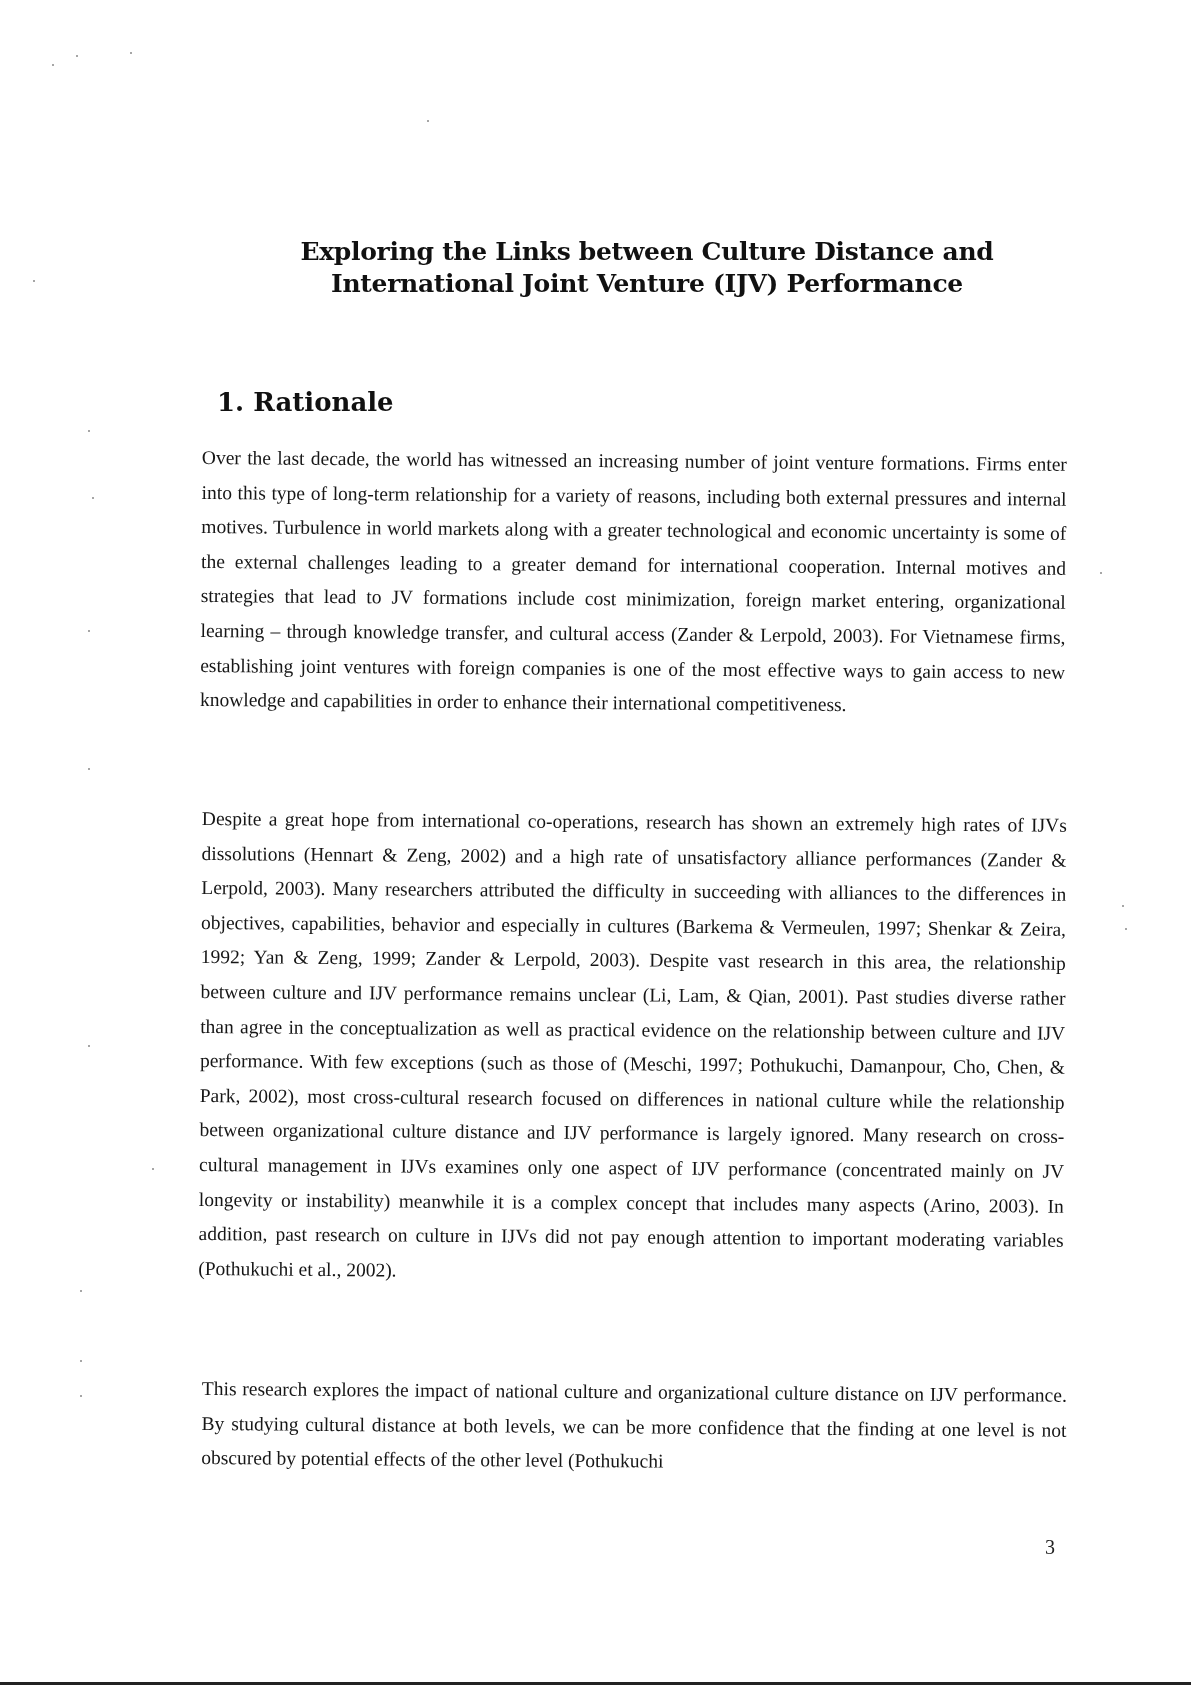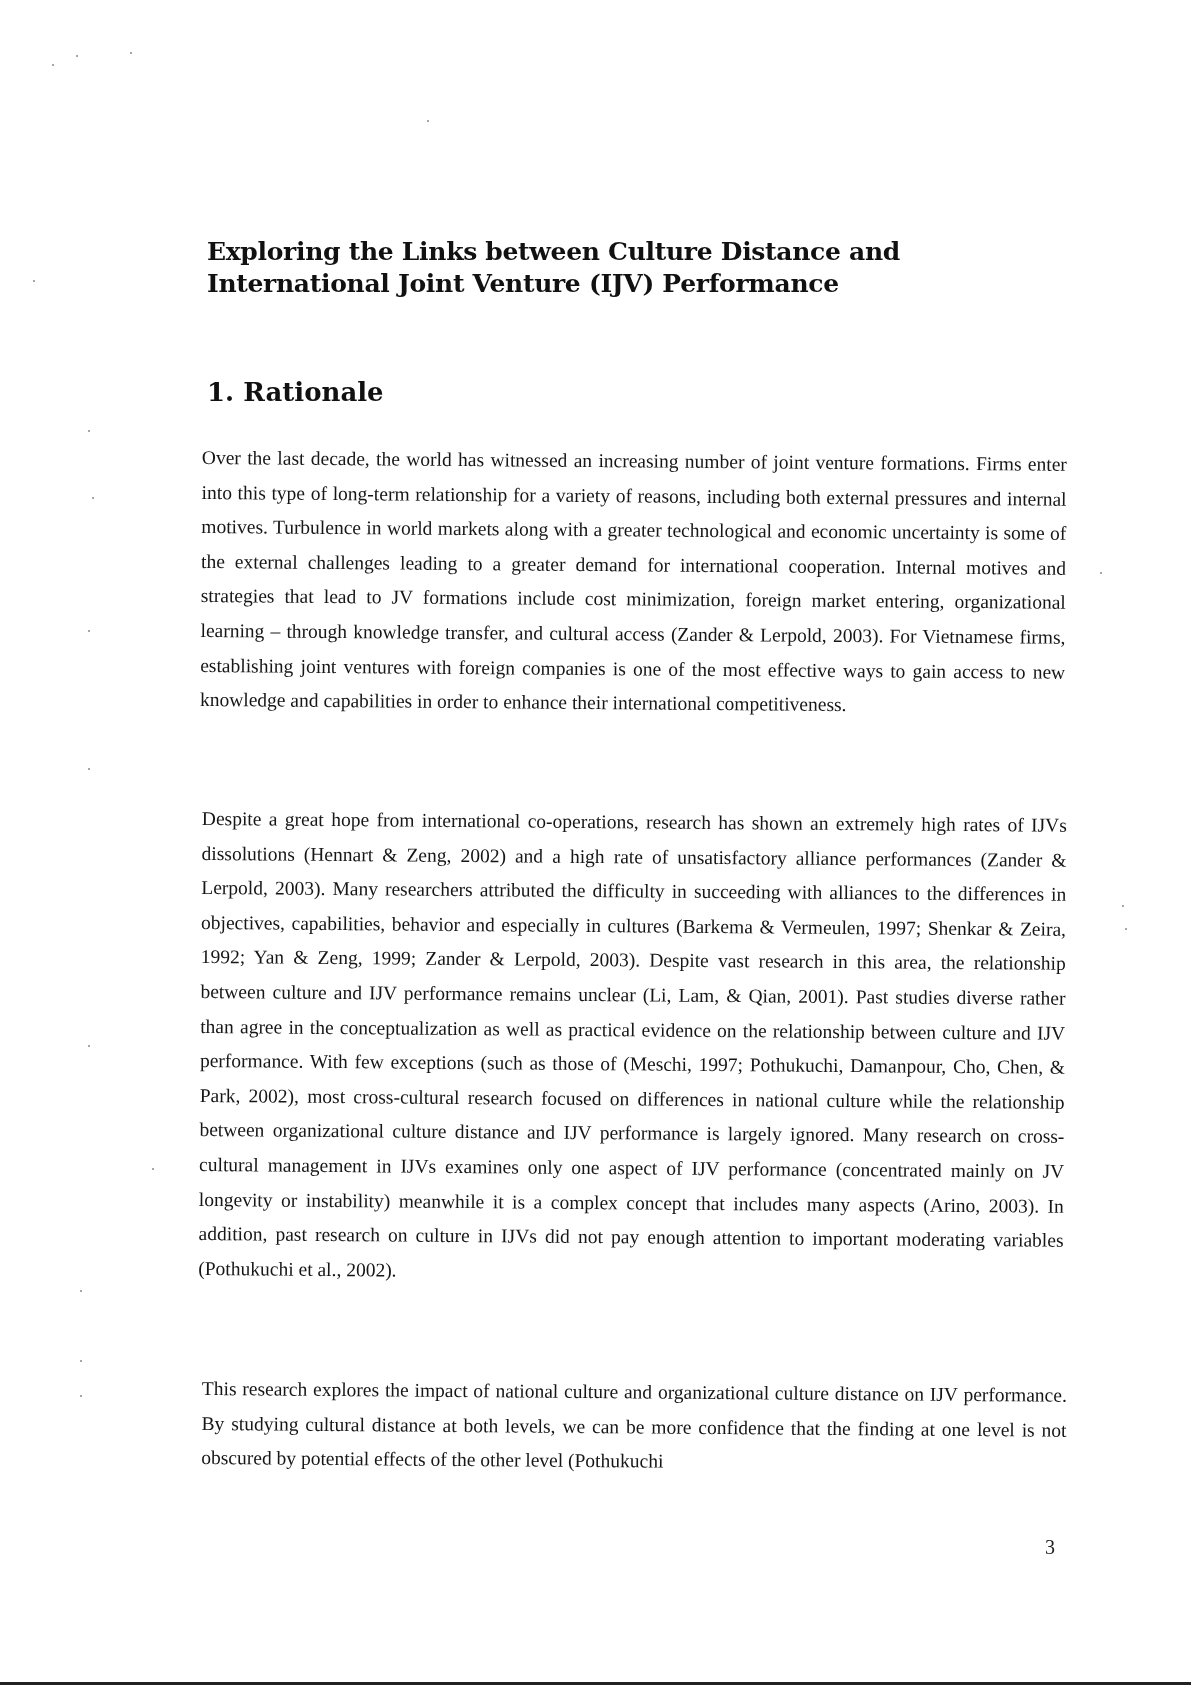--- a/index.html
+++ b/index.html
@@ -5,25 +5,26 @@
     html, body { margin: 0; padding: 0; background: #ffffff; }
     body {
       width: 1191px; height: 1685px; position: relative; overflow: hidden;
       font-family: "Liberation Serif", "DejaVu Serif", serif; color: #141414;
     }
     .title {
       position: absolute; left: 207px; top: 236px; width: 880px;
       font-family: "DejaVu Serif", "Liberation Serif", serif; font-weight: bold;
       font-size: 25px; line-height: 32px; letter-spacing: -0.3px; color: #111;
       margin: 0;
+      text-align: center;
     }
     .section-heading {
       position: absolute; left: 205px; top: 374px;
       font-family: "DejaVu Serif", "Liberation Serif", serif; font-weight: bold;
-      font-size: 26px; line-height: 32px; color: #111; margin: 2px; text-align: right;
+      font-size: 26px; line-height: 32px; color: #111; margin: 12px; text-align: right;
     }
     .para {
       position: absolute; left: 202px; width: 865px;
       font-size: 19.5px; line-height: 34.6px; text-align: justify; margin: 0;
       color: #161616;
     }
     #p1 { top: 441px; transform: rotate(0.45deg); transform-origin: left top; }
     #p2 { top: 802px; transform: rotate(0.45deg); transform-origin: left top; }
     #p3 { top: 1372px; transform: rotate(0.45deg); transform-origin: left top; }
     .page-number {

